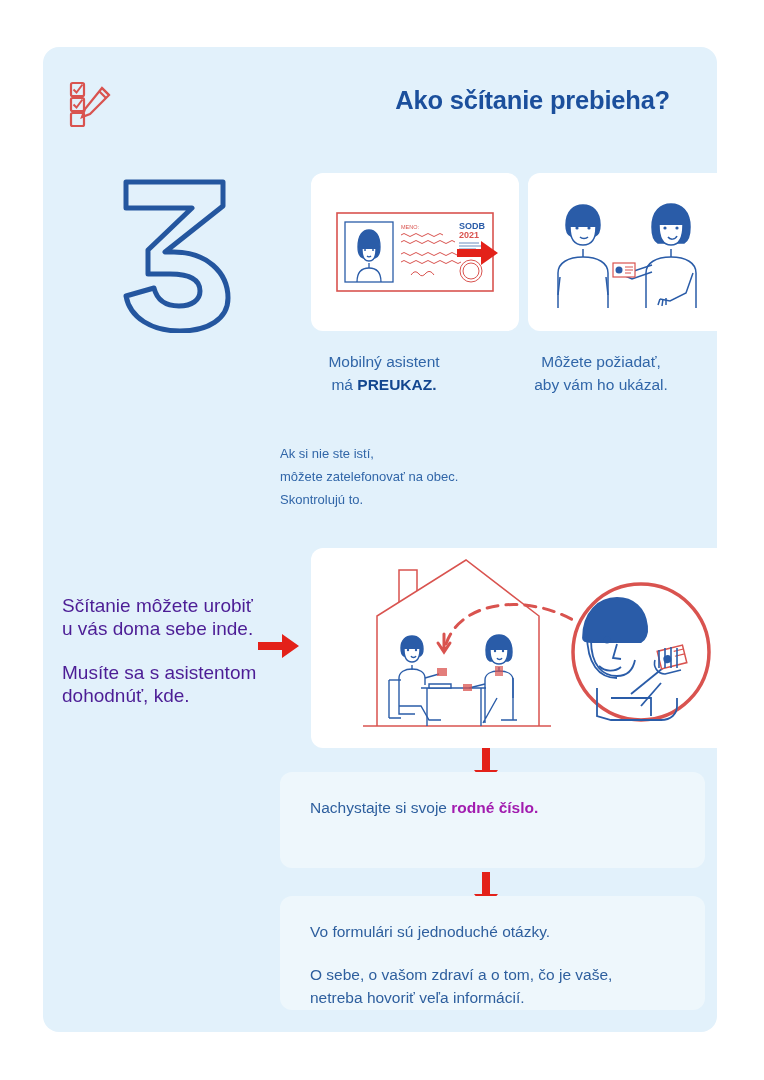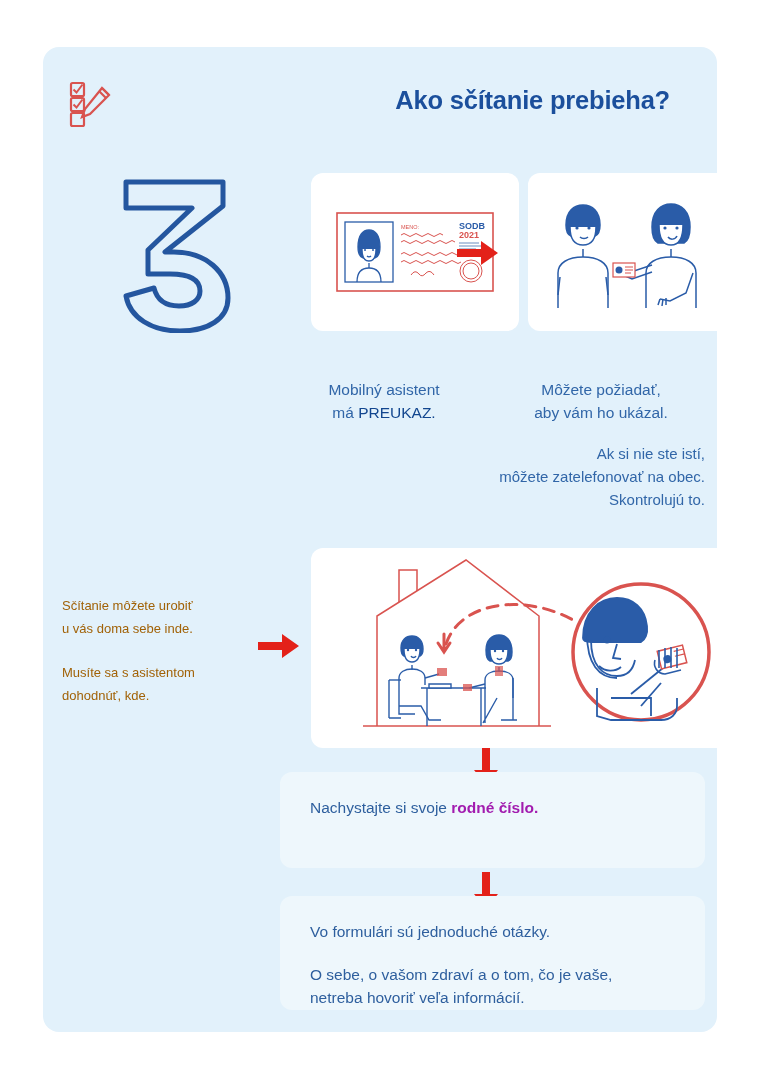--- a/index.html
+++ b/index.html
@@ -43,36 +43,36 @@
   
   .arrow{position:absolute;}
   #arrow-right-1{left:457px;top:238px;width:42px;height:30px;}
   #arrow-right-2{left:258px;top:631px;width:42px;height:30px;}
   #arrow-down-1{left:471px;top:748px;width:30px;height:38px;}
   #arrow-down-2{left:471px;top:872px;width:30px;height:38px;}
 
   
   .caption{
     position:absolute;text-align:center;
-    font-size:15.5px;line-height:23px;color:#3166a8;margin-top:28px;
+    font-size:15.5px;line-height:23px;color:#3166a8;
   }
   #caption-id{left:280px;top:350px;width:208px;}
   #caption-people{left:497px;top:350px;width:208px;}
-  .caption b{color:#12468f;font-weight:normal;}
+  .caption b{color:#12468f;font-weight:bold;}
 
   
   #para-call{
     position:absolute;left:280px;top:442px;width:425px;
-    text-align:right;font-size:15px;line-height:23px;color:#3166a8;
+    text-align:left;font-size:13px;line-height:23px;color:#3166a8;
   }
 
   
   #text-left{
     position:absolute;left:62px;top:594px;width:205px;
-    font-size:13px;line-height:23px;color:#a16207;
+    font-size:19px;line-height:23px;color:#4c1d95;
   }
   #text-left .gap{height:21px;}
 
   
   .infobox{
     position:absolute;left:280px;width:425px;
     background:#eef7fc;border-radius:12px;
     box-sizing:border-box;padding:24px 30px;
     font-size:15.5px;line-height:23px;color:#2e5f9e;
   }

